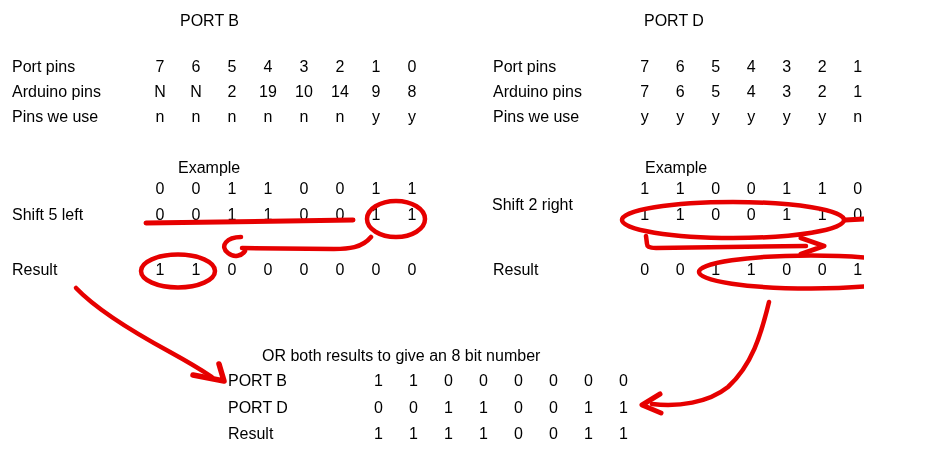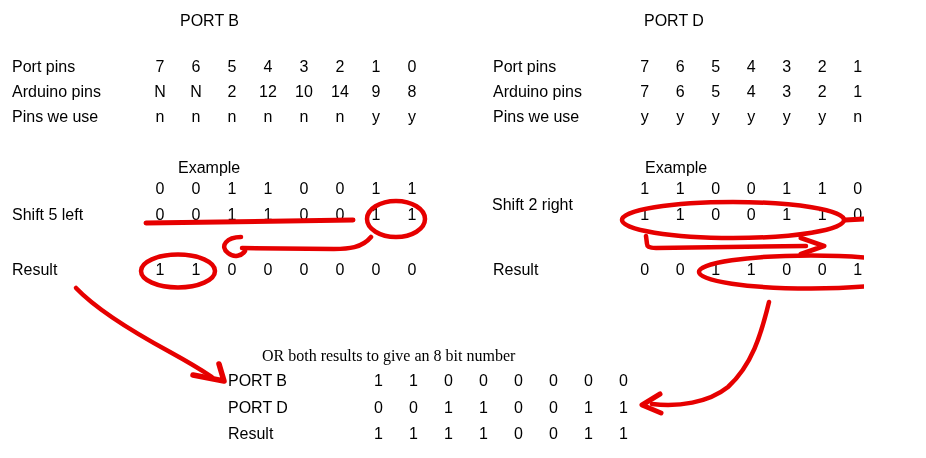--- a/index.html
+++ b/index.html
@@ -52,21 +52,21 @@
       <span class="bit">2</span>
       <span class="bit">1</span>
       <span class="bit">0</span>
     </div>
 
   <div class="abs" style="left:12px; top:83px;">Arduino pins</div>
   <div class="bits" style="left:142px; top:83px;">
       <span class="bit">N</span>
       <span class="bit">N</span>
       <span class="bit">2</span>
-      <span class="bit">12</span>
+      <span class="bit">19</span>
       <span class="bit">10</span>
       <span class="bit">14</span>
       <span class="bit">9</span>
       <span class="bit">8</span>
     </div>
 
   <div class="abs" style="left:12px; top:108px;">Pins we use</div>
   <div class="bits" style="left:142px; top:108px;">
       <span class="bit">n</span>
       <span class="bit">n</span>
@@ -181,21 +181,21 @@
       <span class="bit">0</span>
       <span class="bit">0</span>
       <span class="bit">1</span>
       <span class="bit">1</span>
       <span class="bit">0</span>
       <span class="bit">0</span>
       <span class="bit">1</span>
       <span class="bit">1</span>
     </div>
 
-  <div class="abs" style="left:262px; top:347px;font-family:Liberation Serif, serif;">OR both results to give an 8 bit number</div>
+  <div class="abs" style="left:262px; top:347px;">OR both results to give an 8 bit number</div>
 
   <div class="abs" style="left:228px; top:372px;">PORT B</div>
   <div class="bits cw-bottom" style="left:361px; top:372px;">
       <span class="bit">1</span>
       <span class="bit">1</span>
       <span class="bit">0</span>
       <span class="bit">0</span>
       <span class="bit">0</span>
       <span class="bit">0</span>
       <span class="bit">0</span>

